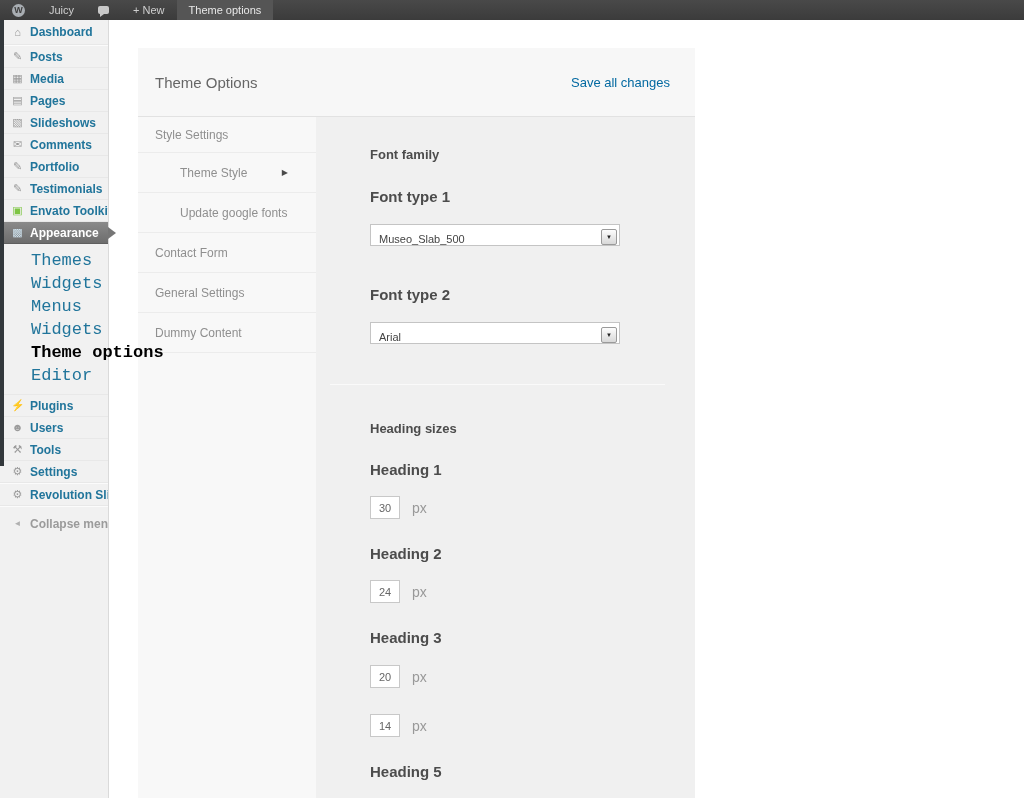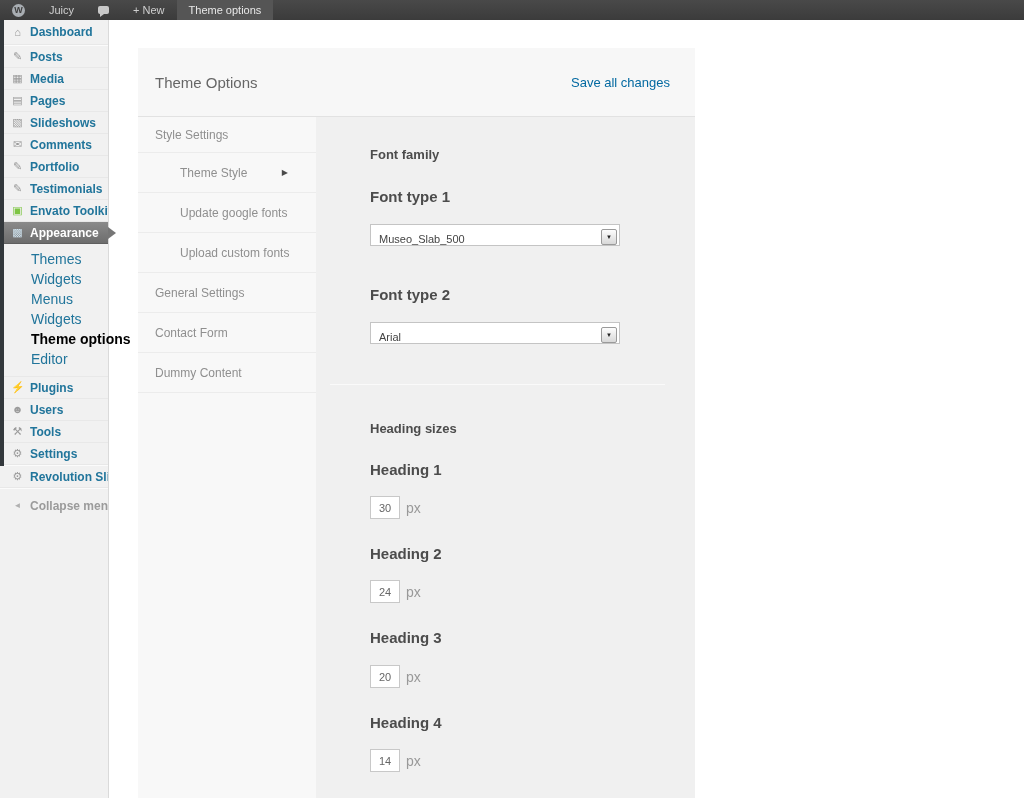--- a/index.html
+++ b/index.html
@@ -69,23 +69,24 @@
   }
   .mrow.current .mi { color:#cfe3ef; }
   .cur-arrow {
     position:absolute; right:-8px; top:50%; margin-top:-6px;
     width:0; height:0;
     border-left:8px solid #767676;
     border-top:6px solid transparent; border-bottom:6px solid transparent;
   }
   .submenu { padding:5px 0 7px 0; border-bottom:1px solid rgba(0,0,0,0.035); }
   .srow {
-    display:block; padding:2px 4px 2px 31px; font-size:14px;
+    display:block; padding:2px 4px 2px 31px; font-size:17px;
     color:var(--link-blue,#21759b); text-decoration:none; cursor:pointer;
     white-space:nowrap;
+    font-family:Liberation Mono, monospace;
   }
   .srow.current-sub { color:#000; font-weight:bold; }
   .mrow.collapse { color:#9b9b9b; border-bottom:none; margin-top:6px; }
   .mrow.collapse .mi { font-size:8px; color:#b0b0b0; }
 
   
   .panel {
     position:absolute; left:138px; top:48px; width:557px; bottom:0;
     display:flex; flex-direction:column; z-index:10;
   }
@@ -127,21 +128,21 @@
   .sel-btn {
     width:16px; height:16px; flex:none; border:1px solid #9a9a9a; border-radius:2px;
     background:linear-gradient(#fdfdfd,#d8d8d8);
     display:flex; align-items:center; justify-content:center;
   }
   .sel-btn i { font-style:normal; font-size:6px; color:#222; line-height:1; }
   .form-hr {
     height:1px; background:#e1e1e1; border-bottom:1px solid #fafafa;
     margin:31px 0 36px -40px;
   }
-  .hrow { display:flex; align-items:center; gap:6px; margin-bottom:26px; }
+  .hrow { display:flex; align-items:center; gap:12px; margin-bottom:26px; }
   .num-input {
     width:30px; height:23px; border:1px solid #c8c8c8; background:#fff;
     font-family:inherit; font-size:11px; color:#666; text-align:center; padding:0;
   }
   .unit { font-size:14px; color:#999; }
 </style>
 </head>
 <body>
 
 <header class="admin-bar">
@@ -251,28 +252,25 @@
       <a class="prow first">
         <span>Style Settings</span>
       </a>
       <a class="prow indent">
         <span>Theme Style</span>
         <span class="parrow">▶</span>
       </a>
       <a class="prow indent">
         <span>Update google fonts</span>
       </a>
-      <a class="prow indent">
-        <span>Upload custom fonts</span>
+      <a class="prow">
+        <span>Contact Form</span>
       </a>
       <a class="prow">
         <span>General Settings</span>
-      </a>
-      <a class="prow">
-        <span>Contact Form</span>
       </a>
       <a class="prow">
         <span>Dummy Content</span>
       </a>
     </aside>
 
     <section class="panel-form">
       <h2 class="sec-title">Font family</h2>
 
       <label class="field-label">Font type 1</label>
@@ -306,21 +304,20 @@
         <input class="num-input" value="24" style="">
         <span class="unit">px</span>
       </div>
 
       <label class="field-label" style="">Heading 3</label>
       <div class="hrow">
         <input class="num-input" value="20" style="">
         <span class="unit">px</span>
       </div>
 
-      <label class="field-label" style="margin-bottom:18px">Heading 4</label>
       <div class="hrow">
         <input class="num-input" value="14" style="">
         <span class="unit">px</span>
       </div>
 
       <label class="field-label" style="margin-bottom:32px">Heading 5</label>
       <div class="hrow">
         <input class="num-input" value="12" style="">
         <span class="unit">px</span>
       </div>

